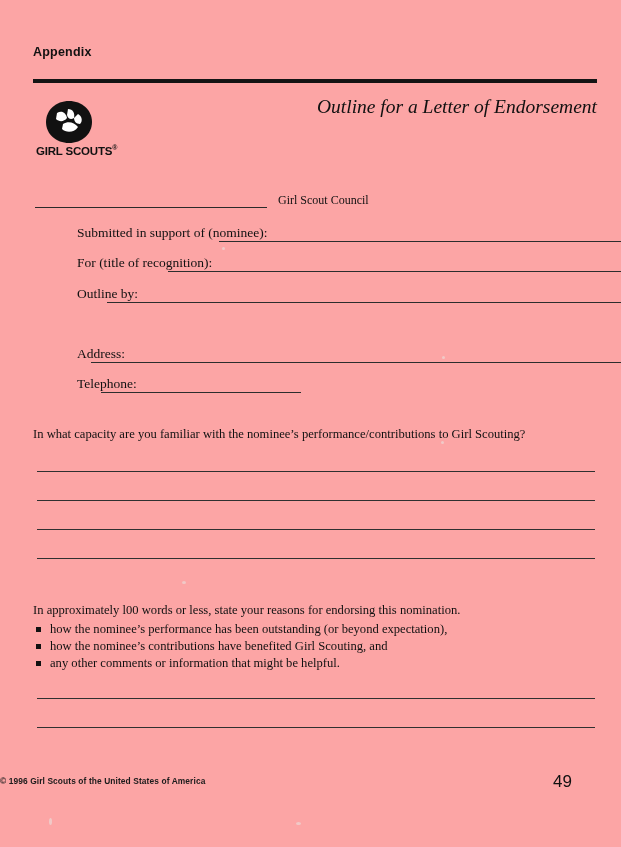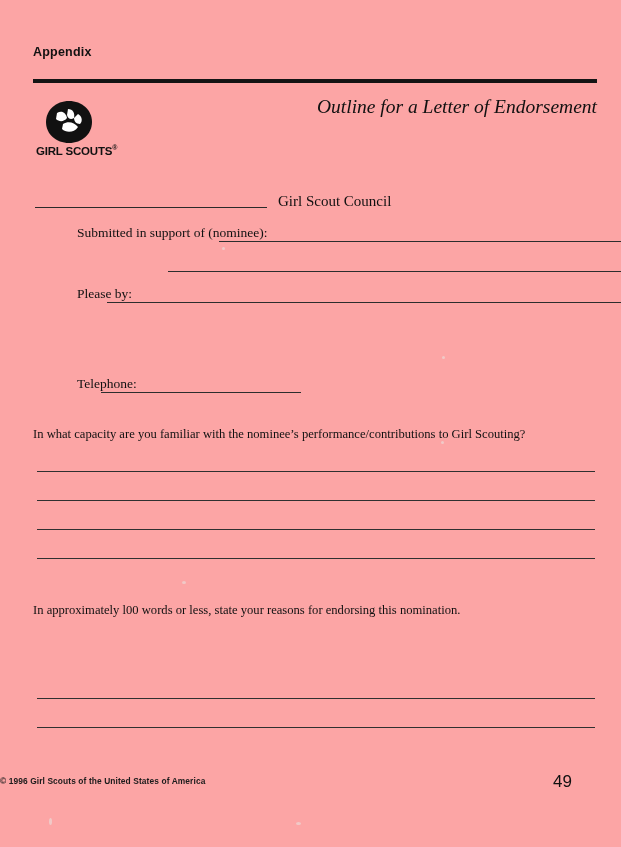--- a/index.html
+++ b/index.html
@@ -102,21 +102,21 @@
     position: absolute;
     left: 2px;
     top: 14px;
     width: 232px;
     border-bottom: 1px solid #2a2a2a;
   }
   .council-label {
     position: absolute;
     left: 245px;
     top: 0;
-    font-size: 15px;
+    font-size: 12px;
     color: #111;
     white-space: nowrap;
     text-align: center;
   }
 
   .field {
     position: absolute;
     left: 33px;
     height: 20px;
     width: 564px;
@@ -241,44 +241,54 @@
     <div class="council-blank"></div>
     <div class="council-label">Girl Scout Council</div>
   </div>
 
   <div class="field" style="top:225px;">
     <span class="lab">Submitted in support of (nominee):</span>
     <span class="line" style="left:186px; width:408px;"></span>
   </div>
 
   <div class="field" style="top:255px;">
+    <span class="lab">For (title of recognition):</span>
     <span class="line" style="left:135px; width:459px;"></span>
   </div>
 
   <div class="field" style="top:286px;">
-    <span class="lab">Please by:</span>
+    <span class="lab">Outline by:</span>
     <span class="line" style="left:74px; width:520px;"></span>
   </div>
 
 
+  <div class="field" style="top:346px;">
+    <span class="lab">Address:</span>
+    <span class="line" style="left:58px; width:536px;"></span>
+  </div>
 
   <div class="field" style="top:376px;">
     <span class="lab">Telephone:</span>
     <span class="line" style="left:68px; width:200px; right:auto;"></span>
   </div>
 
   <div class="question">In what capacity are you familiar with the nominee’s performance/contributions to Girl Scouting?</div>
 
   <div class="answer-line" style="top:471px;"></div>
   <div class="answer-line" style="top:500px;"></div>
   <div class="answer-line" style="top:529px;"></div>
   <div class="answer-line" style="top:558px;"></div>
 
   <div class="instructions">
     <div>In approximately l00 words or less, state your reasons for endorsing this nomination.</div>
+    <ul class="bullets">
+      <li>how the nominee’s performance has been outstanding (or beyond expectation),</li>
+      <li>how the nominee’s contributions have benefited Girl Scouting, and</li>
+      <li>any other comments or information that might be helpful.</li>
+    </ul>
   </div>
 
   <div class="answer-line" style="top:698px;"></div>
   <div class="answer-line" style="top:727px;"></div>
 
   <div class="footer-copy">© 1996 Girl Scouts of the United States of America</div>
   <div class="page-num">49</div>
 
 </div>
 

